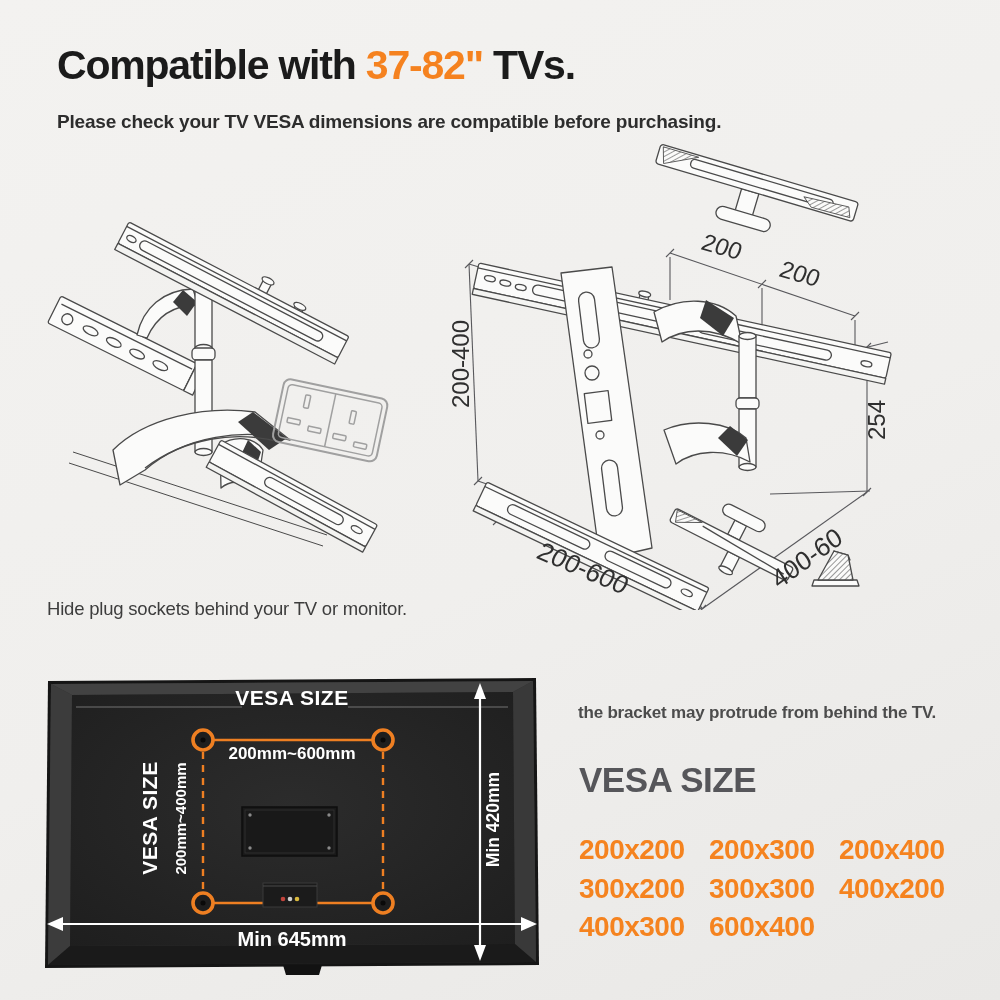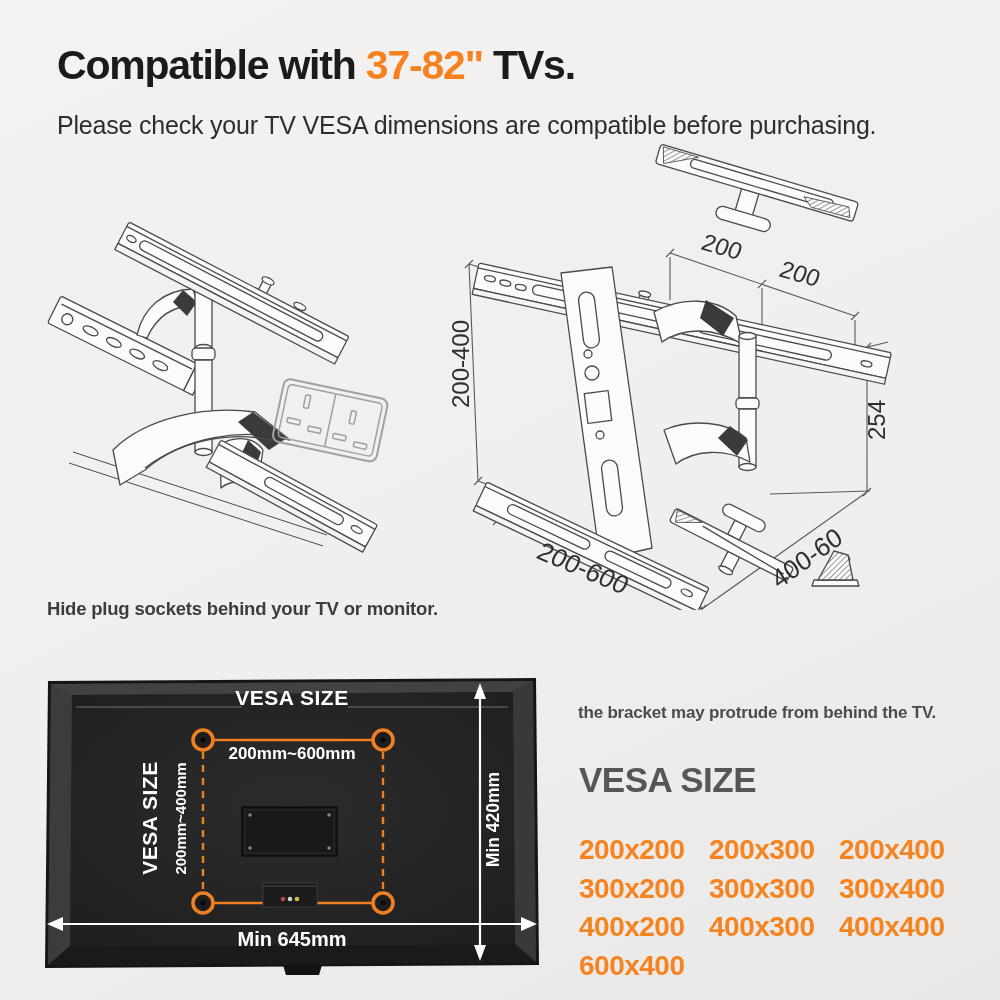--- a/index.html
+++ b/index.html
@@ -3,24 +3,24 @@
 <meta charset="utf-8">
 <style>
   html,body{margin:0;padding:0;}
   body{font-family:"Liberation Sans", sans-serif;}
   .canvas{position:relative;width:1000px;height:1000px;overflow:hidden;
           background:linear-gradient(155deg,#f3f2f0 0%,#f0efed 55%,#e9e8e6 100%);}
   .abs{position:absolute;}
   
   .title{left:57px;top:42px;font-size:41px;font-weight:700;letter-spacing:-1.2px;color:#1b1b1b;white-space:nowrap;}
   .title .hl{color:#f5821f;}
-  .subtitle{left:57px;top:111px;font-size:25px;color:#2d2d2d;letter-spacing:-0.2px;white-space:nowrap;}
+  .subtitle{left:57px;top:111px;font-size:19px;color:#2d2d2d;letter-spacing:-0.2px;white-space:nowrap;font-weight:bold;}
   
   .dim{width:110px;text-align:center;font-size:24px;color:#2f2f2f;white-space:nowrap;}
-  .caption{left:47px;top:598px;font-size:18.5px;font-weight:700;color:#3d3d3d;letter-spacing:-0.2px;}
+  .caption{left:47px;top:598px;font-size:18.5px;font-weight:400;color:#3d3d3d;letter-spacing:-0.2px;}
   
   .tvlabel{color:#ffffff;font-weight:700;text-align:center;white-space:nowrap;}
   .tv-center{left:42px;width:500px;}
   
   .note{left:578px;font-size:17px;font-weight:700;color:#4c4c4c;letter-spacing:-0.2px;white-space:nowrap;}
   .vesa-heading{left:579px;top:760px;font-size:35px;font-weight:700;color:#56565a;letter-spacing:-0.5px;}
   .vesa-grid{left:579px;top:814px;display:grid;grid-template-columns:130px 130px 130px;grid-auto-rows:38.6px;margin-top:20px;}
   .vesa-grid div{font-size:28px;font-weight:700;color:#f5831f;letter-spacing:-0.5px;}
   svg{display:block;}
 </style>
@@ -287,20 +287,18 @@
 
   <div class="abs note" style="top:703px;">the bracket may protrude from behind the TV.</div>
   <div class="abs vesa-heading">VESA SIZE</div>
 
   <div class="abs vesa-grid">
     <div>200x200</div>
     <div>200x300</div>
     <div>200x400</div>
     <div>300x200</div>
     <div>300x300</div>
-    <div>300x400</div>
     <div>400x200</div>
     <div>400x300</div>
-    <div>400x400</div>
     <div>600x400</div>
   </div>
 
 </div>
 
 </body></html>

